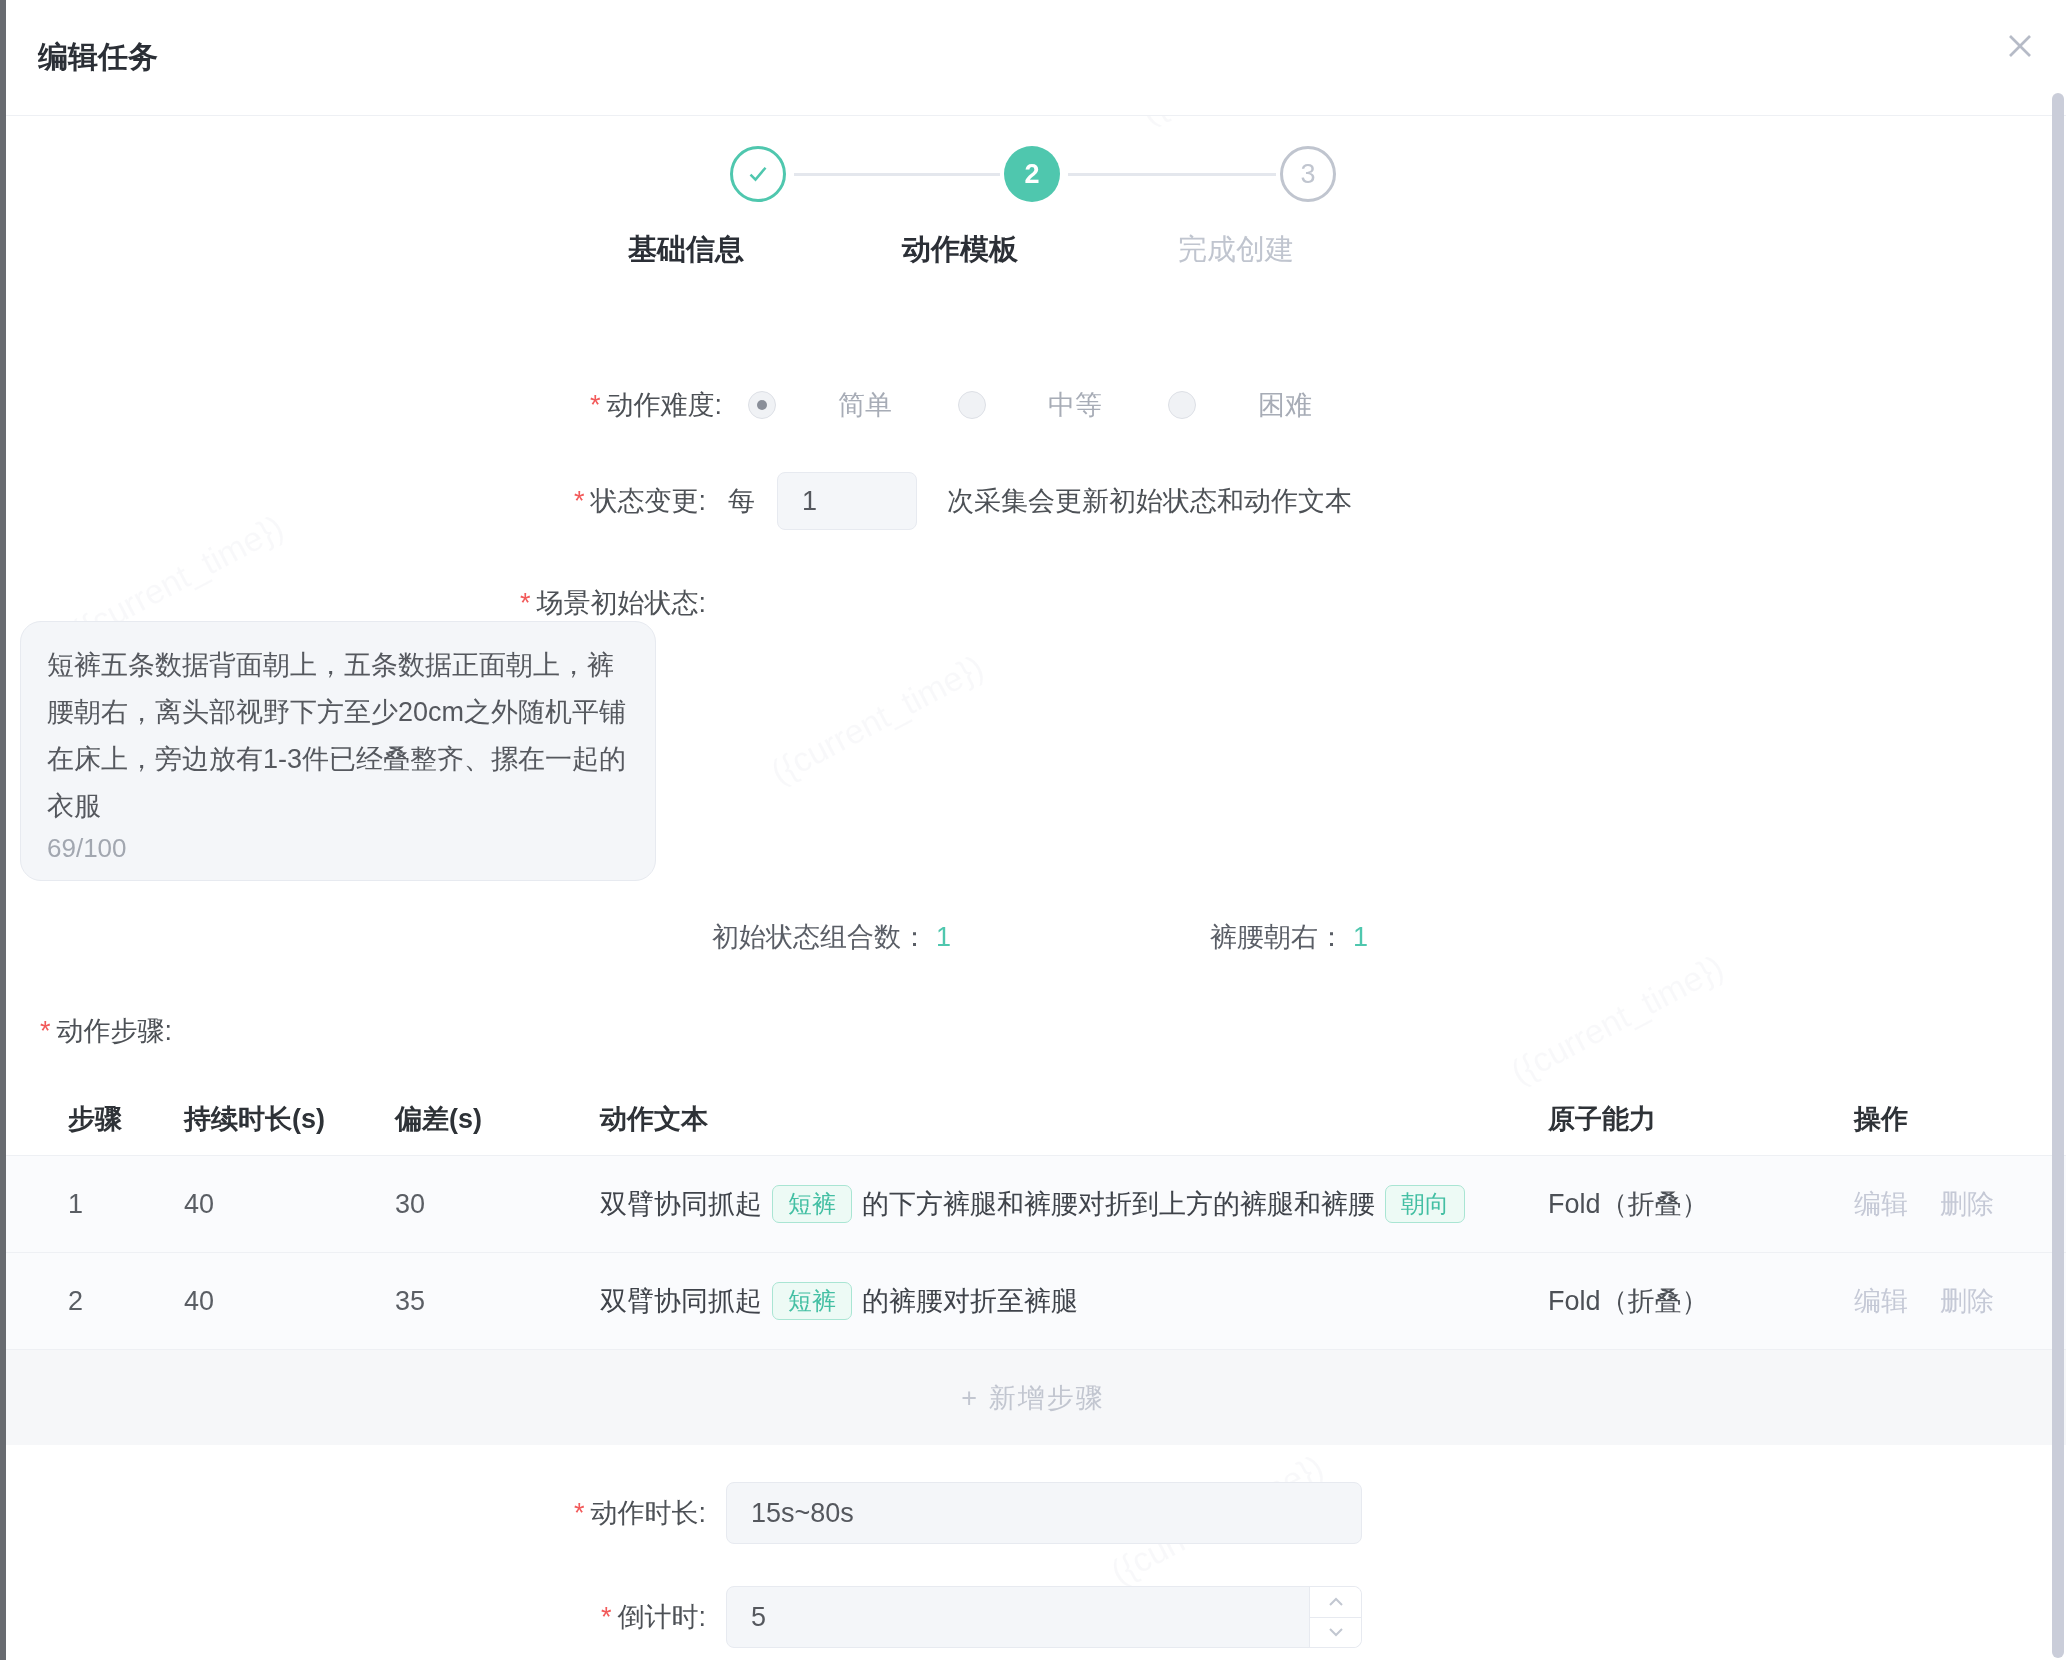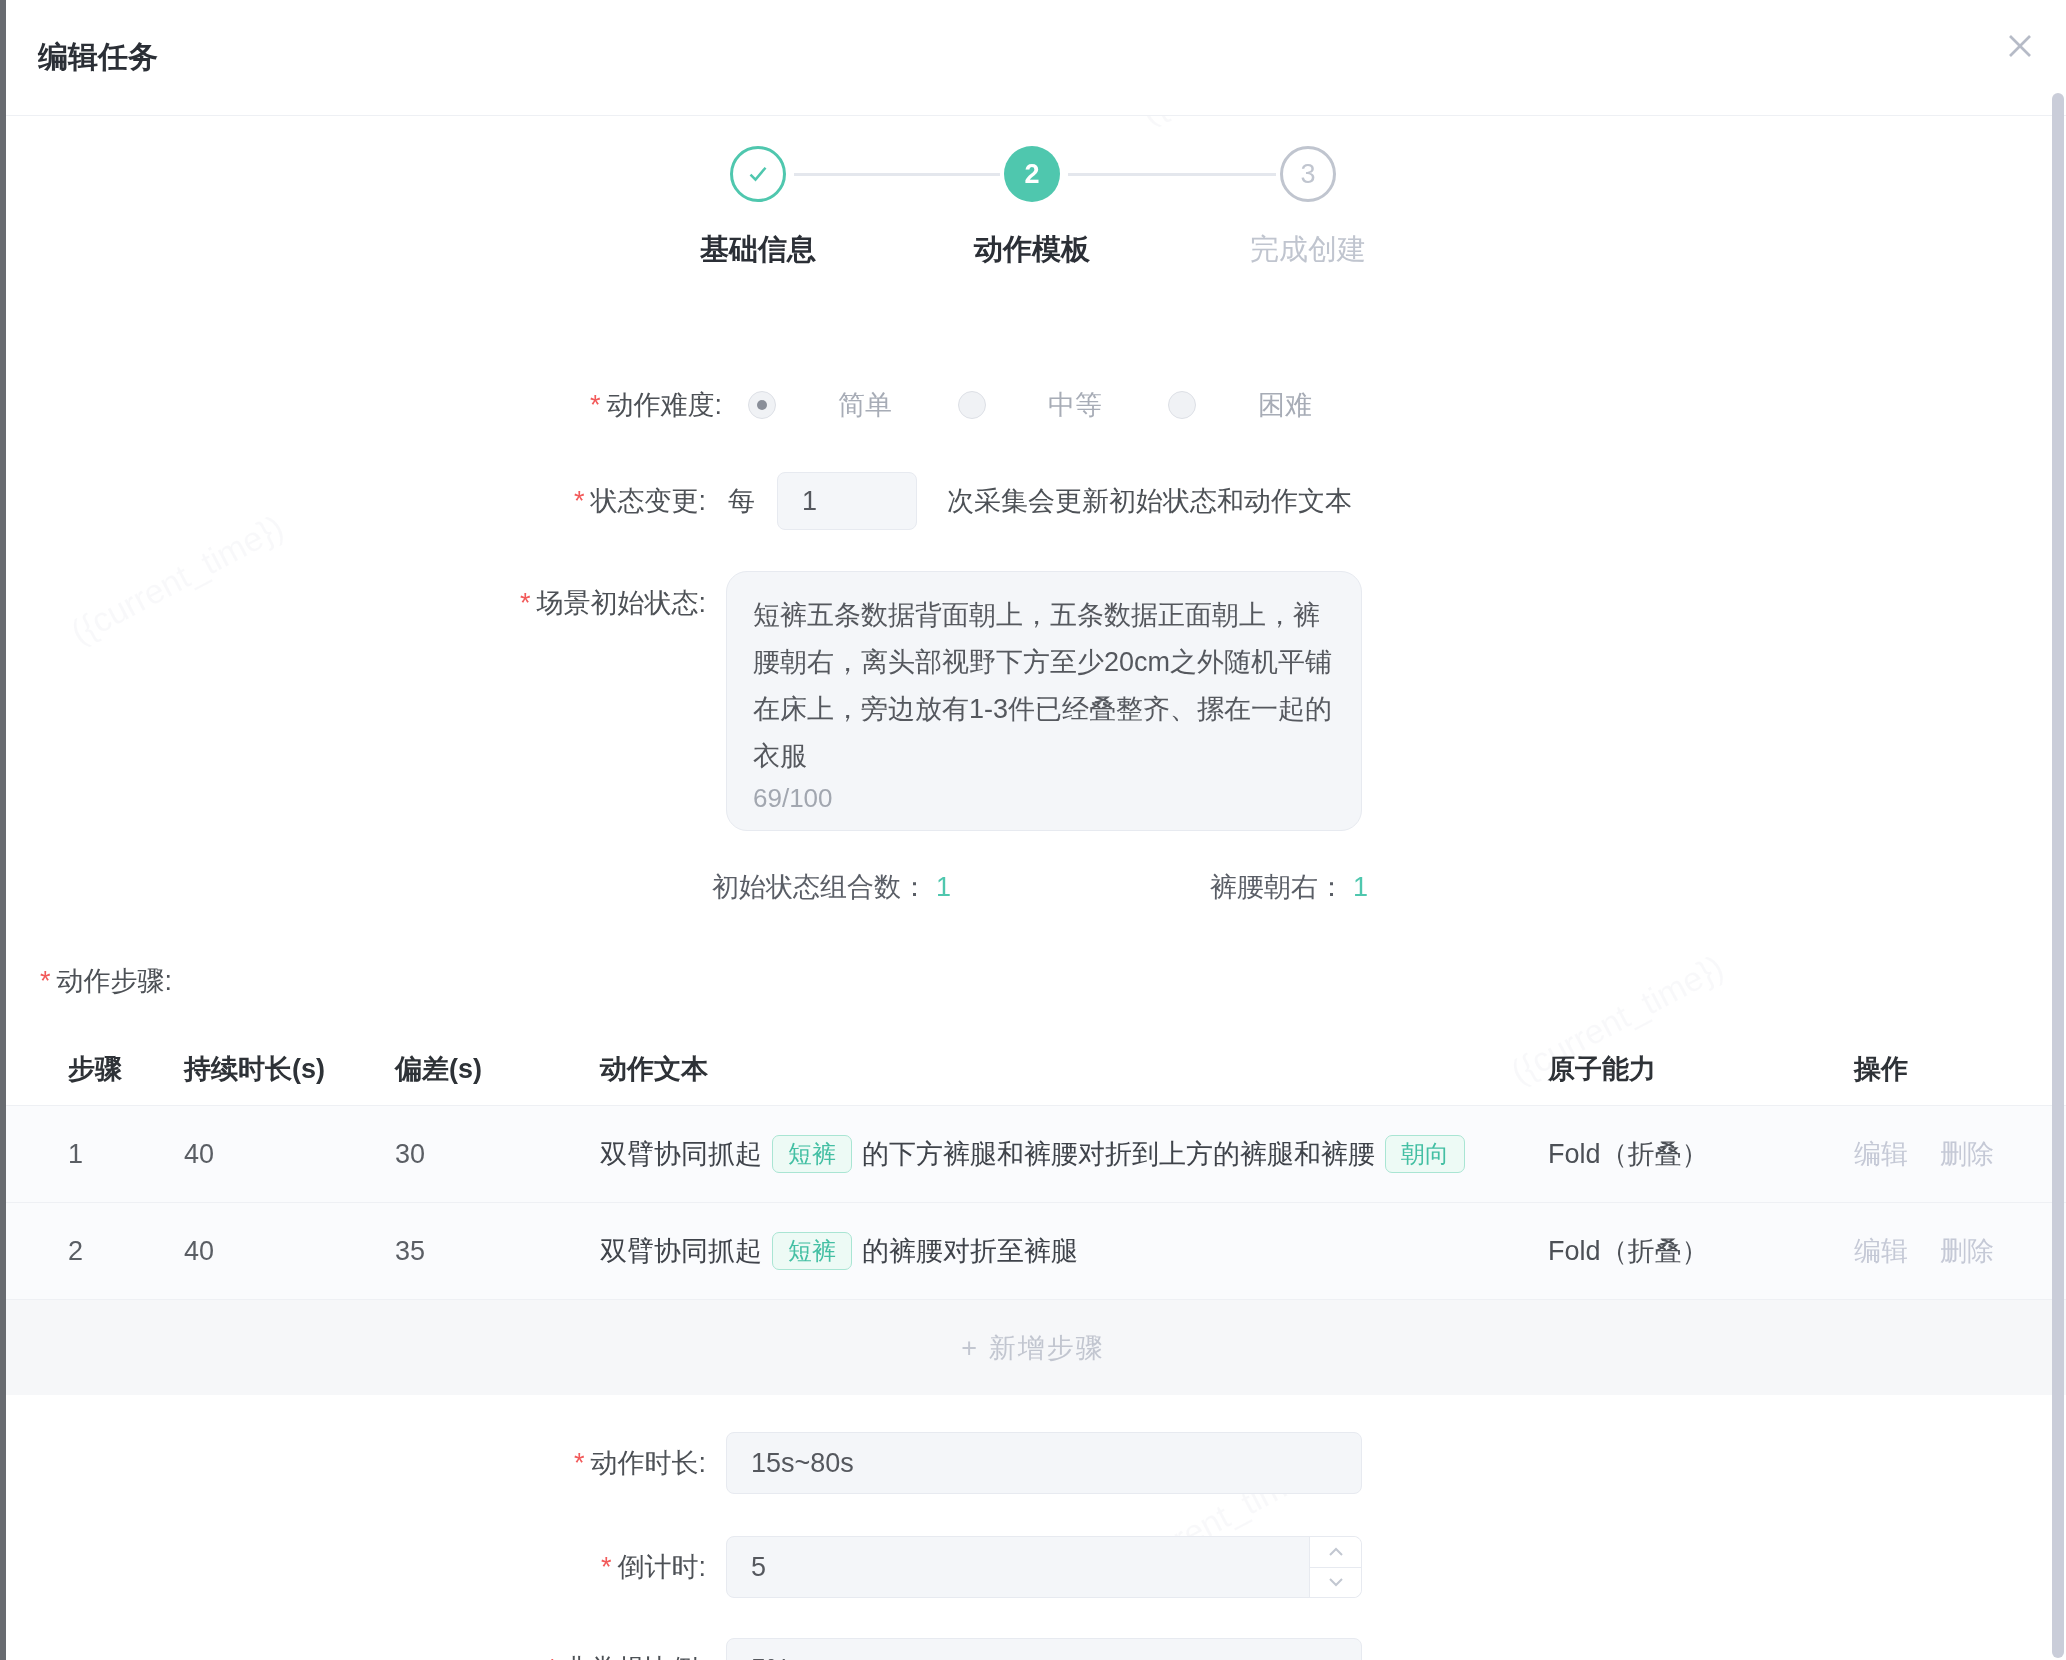--- a/index.html
+++ b/index.html
@@ -25,42 +25,42 @@
   .dlg-body{position:relative;z-index:2;}
   
   .stepper{position:relative;height:140px;margin-top:30px;}
   .step-circle{position:absolute;top:0;width:56px;height:56px;border-radius:50%;display:flex;align-items:center;justify-content:center;font-size:27px;font-weight:600;background:#fff;}
   .step-circle.done{border:3px solid var(--accent);}
   .step-circle.active{background:var(--accent);color:#fff;border:none;}
   .step-circle.pending{border:3px solid var(--step-gray);color:var(--step-gray);font-weight:400;}
   .c1{left:730px;} .c2{left:1004px;} .c3{left:1280px;}
   .step-line{position:absolute;top:27px;height:3px;background:#e4e7ed;}
   .l1{left:794px;width:206px;} .l2{left:1068px;width:208px;}
-  .step-label{position:absolute;top:84px;width:260px;text-align:center;font-size:29px;}
+  .step-label{position:absolute;top:84px;width:260px;text-align:left;font-size:29px;}
   .step-label.on{font-weight:700;color:var(--text-dark);}
   .step-label.off{color:var(--step-gray);}
   .lb1{left:628px;} .lb2{left:902px;} .lb3{left:1178px;}
   
   .frow{display:flex;align-items:center;}
   .flabel{width:706px;text-align:right;font-size:27px;color:var(--text-label);flex-shrink:0;}
   .req{color:var(--required);margin-right:6px;font-size:27px;}
   
   .radio-row{margin-top:98px;height:42px;margin-left:16px;}
   .radio-opt{display:flex;align-items:center;margin-left:26px;margin-right:40px;gap:48px;}
   .radio-circle{width:28px;height:28px;border-radius:50%;background:#f0f2f5;border:1px solid #dde0e6;position:relative;}
   .radio-opt.checked .radio-circle::after{content:"";position:absolute;left:8px;top:8px;width:10px;height:10px;border-radius:50%;background:#8a8f99;}
   .radio-opt .rlabel{margin-left:14px;font-size:27px;color:var(--text-muted);}
   
   .state-row{margin-top:46px;height:58px;}
   .prefix-txt,.suffix-txt{font-size:27px;color:var(--text-label);}
   .prefix-txt{margin-left:22px;}
   .suffix-txt{margin-left:30px;}
   .mini-input{margin-left:22px;width:140px;height:58px;background:var(--input-bg);border:1px solid var(--border);border-radius:8px;display:flex;align-items:center;padding-left:24px;font-size:27px;color:#55585e;}
   
-  .ta-row{margin-top:41px;align-items:flex-start;}
+  .ta-row{margin-top:41px;align-items:flex-start;flex-direction:column;}
   .ta-row .flabel{margin-top:14px;}
   .textarea-box{position:relative;margin-left:20px;width:636px;height:260px;background:var(--input-bg);border:1px solid var(--border);border-radius:21px;padding:20px 26px;}
   .textarea-text{font-size:27px;line-height:47px;color:#55585e;}
   .ta-counter{position:absolute;left:26px;bottom:16px;font-size:26px;color:#a2a7b0;}
   
   .combo-row{margin-top:37px;height:38px;display:flex;font-size:27px;color:#5a5e66;}
   .combo-row .spacer{width:706px;flex-shrink:0;}
   .combo-inner{width:656px;margin-left:6px;display:flex;justify-content:space-between;align-items:center;}
   .teal{color:var(--accent);margin-left:8px;}
   

